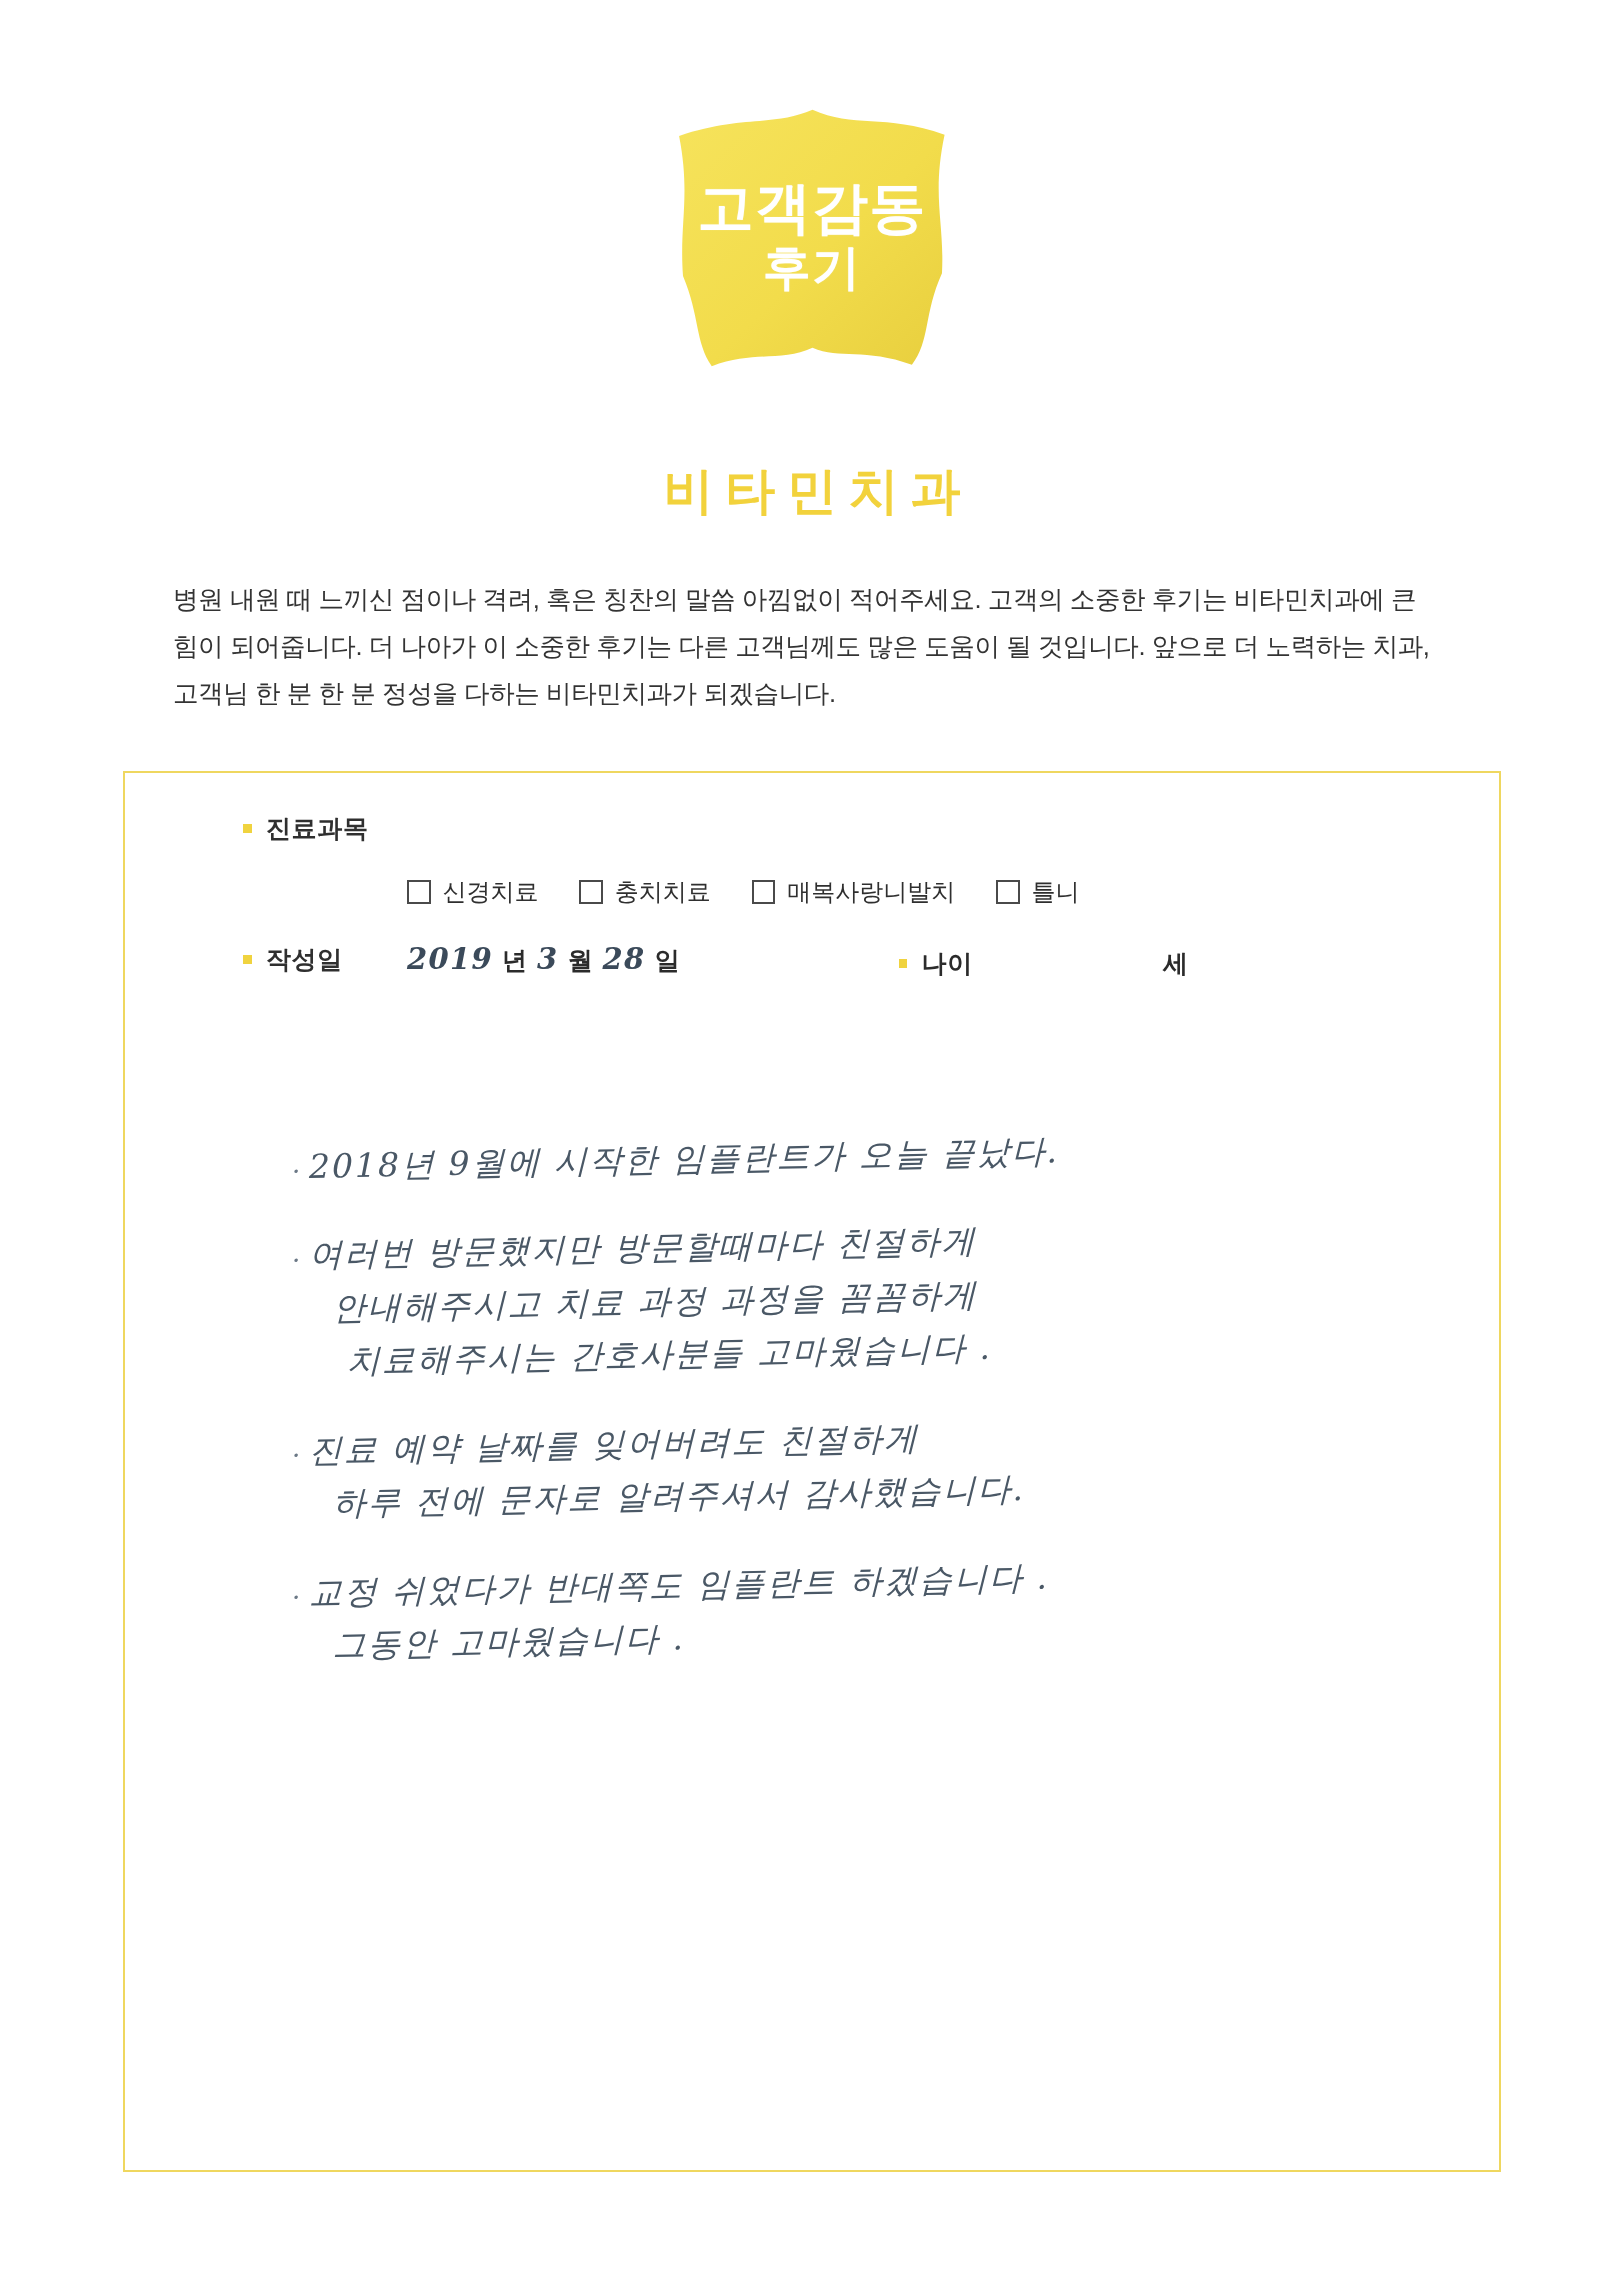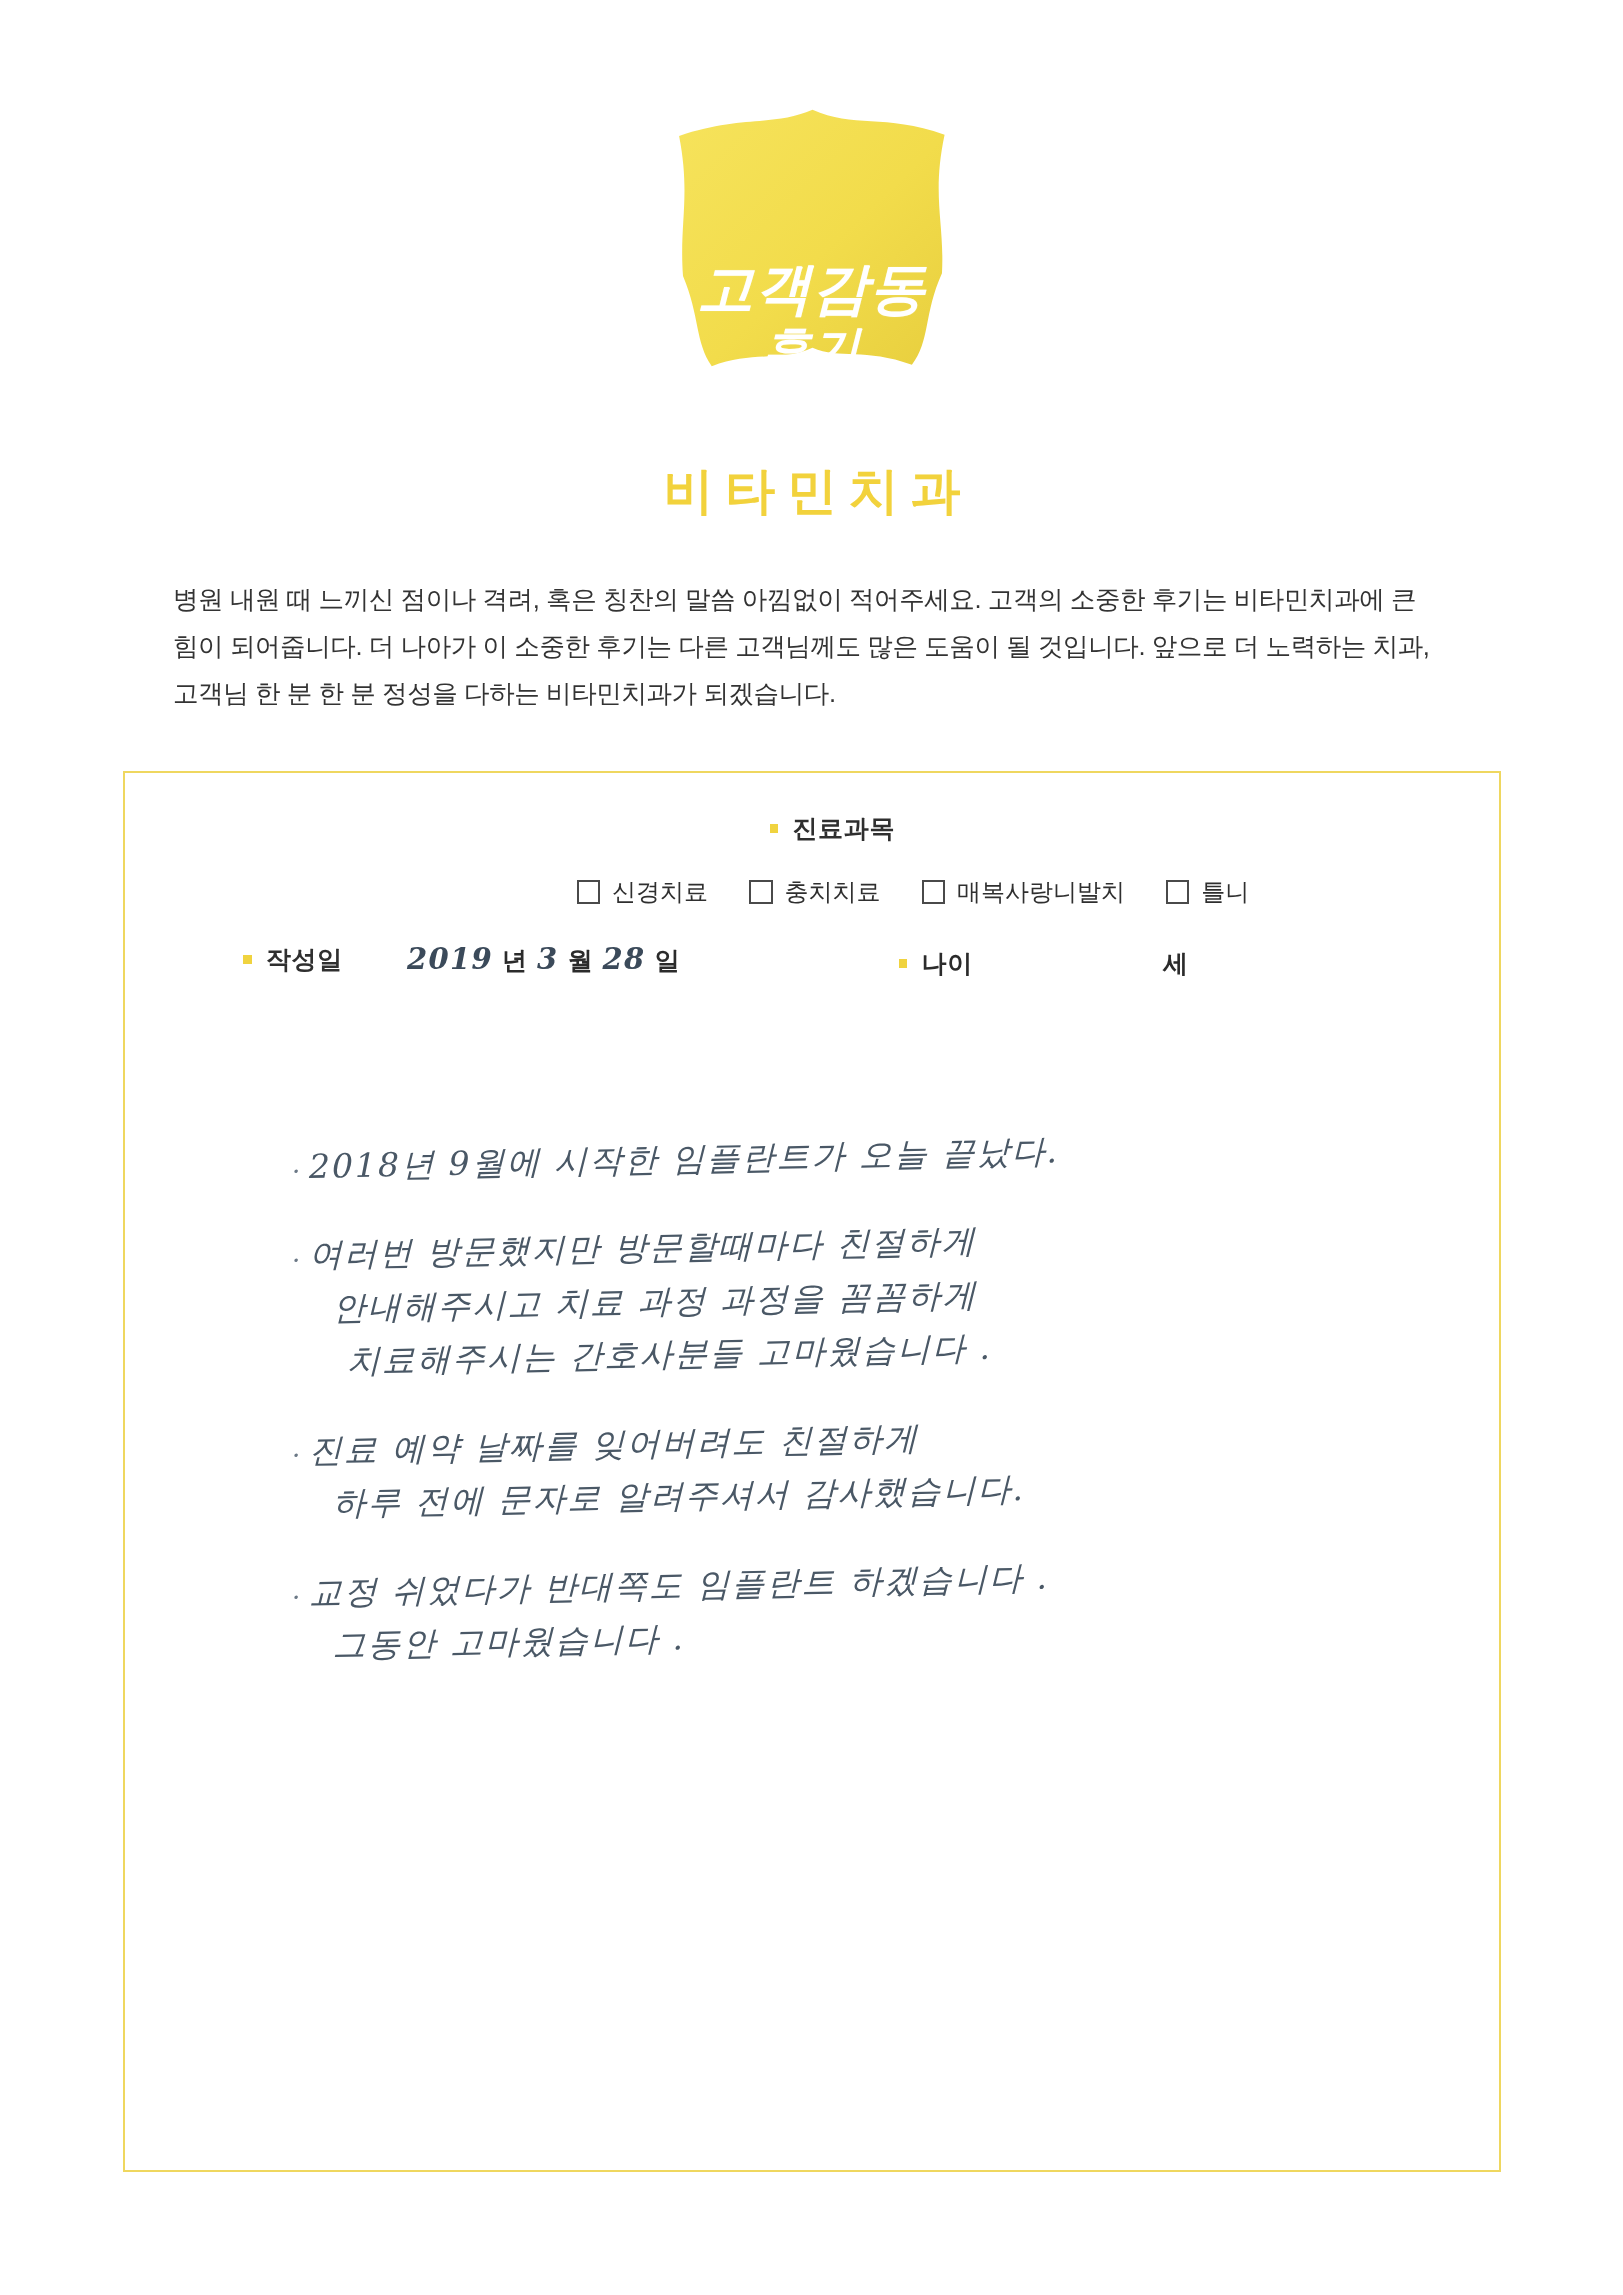--- a/index.html
+++ b/index.html
@@ -25,22 +25,21 @@
     display: flex;
     justify-content: center;
   }
   .badge {
     position: relative;
     width: 327px;
     height: 281px;
     display: flex;
     flex-direction: column;
     align-items: center;
-    justify-content: flex-end;
-    font-style: italic;
+    justify-content: center;
   }
   .badge-shape {
     position: absolute;
     inset: 0;
   }
   .badge-text {
     position: relative;
     z-index: 2;
     text-align: center;
     color: #ffffff;
@@ -101,21 +100,20 @@
   .form-area {
     position: absolute;
     left: 118px;
     top: 39px;
     width: 1217px;
   }
   .row {
     display: flex;
     align-items: center;
     margin-bottom: 31px;
-    flex-direction: column;
   }
   .row-label {
     display: flex;
     align-items: center;
     min-width: 164px;
     font-size: 25px;
     font-weight: bold;
     color: #2f2f2f;
     letter-spacing: 0.7px;
   }

